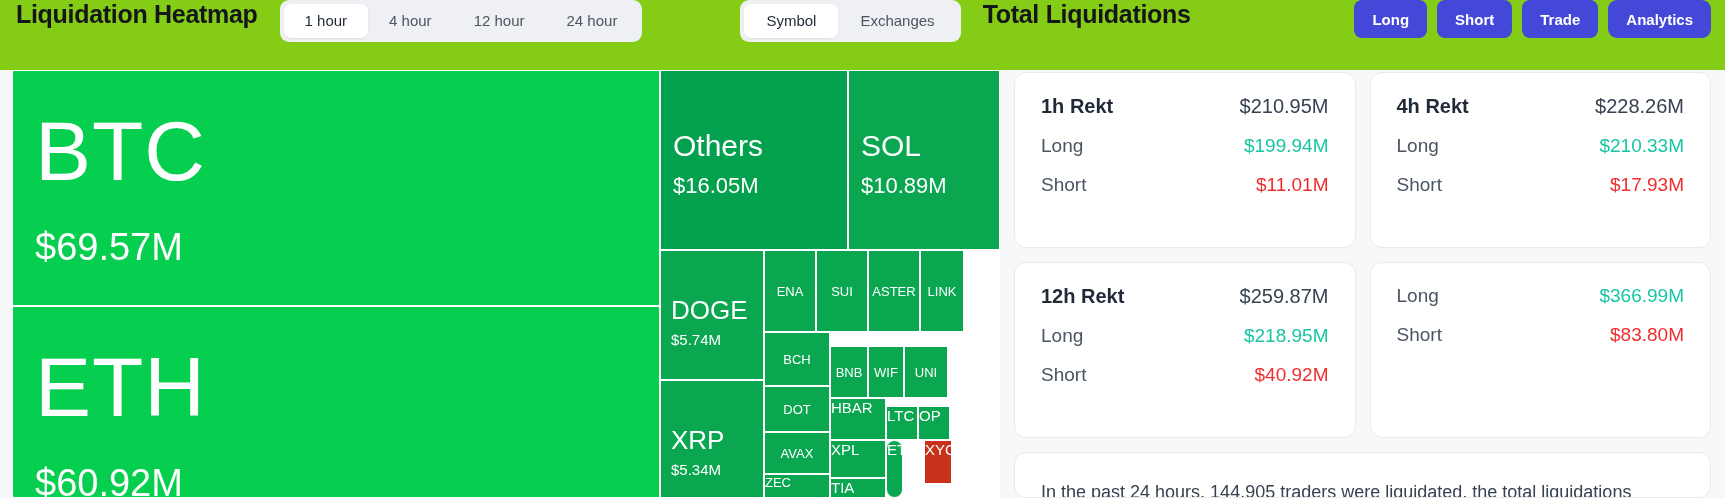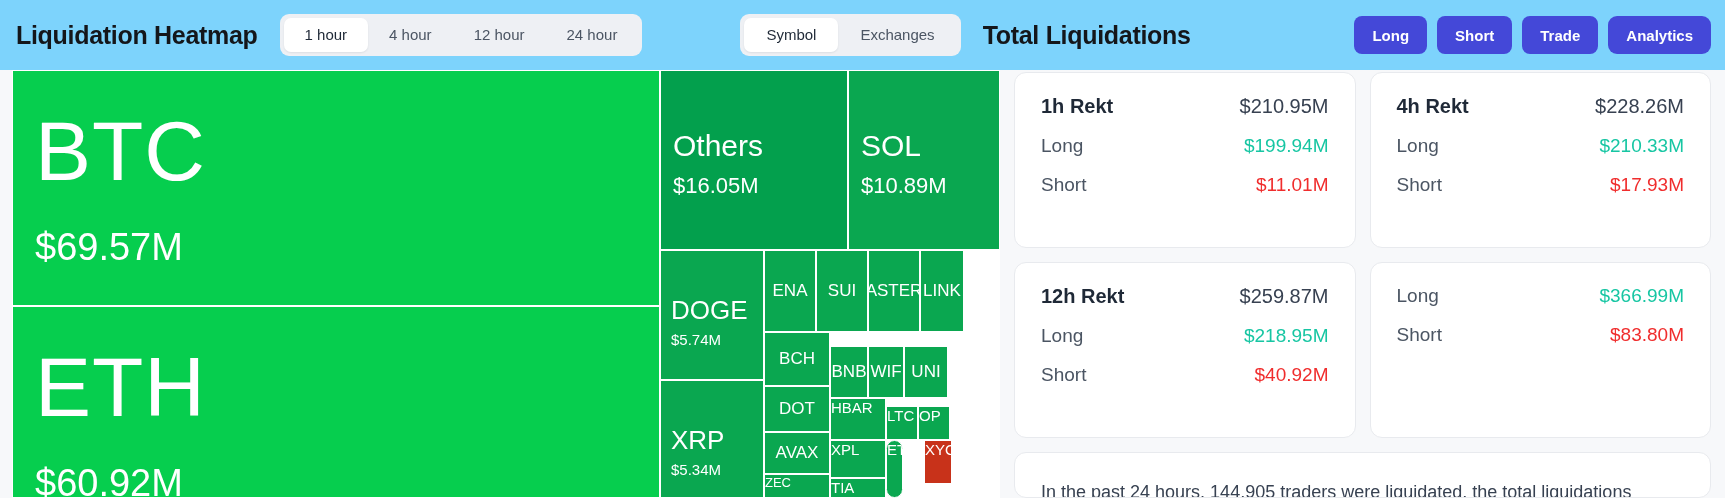--- a/index.html
+++ b/index.html
@@ -7,23 +7,23 @@
     width: 1725px; height: 498px;
     background: #f7f8fa;
     font-family: "Liberation Sans", sans-serif;
     overflow: hidden;
   }
 
   
   .header {
     height: 70px;
     display: flex;
-    align-items: center;
+    align-items: flex-start;
     padding: 0 14px 0 16px;
-    background: #7dd3fc;
+    background: #84cc16;
     position: relative;
   }
   .page-title {
     font-size: 25px;
     font-weight: bold;
     color: #14161a;
     letter-spacing: -0.3px;
     white-space: nowrap;
   }
   .seg-group {
@@ -138,21 +138,21 @@
   .tile.md .sym { font-size: 26px; }
   .tile.md .val { font-size: 15px; }
   
   .tile.sm {
     display: flex;
     align-items: center;
     justify-content: center;
   }
   .tile.sm .sym {
     position: static;
-    font-size: 17px;
+    font-size: 13px;
   }
   .tile.xs .sym { font-size: 15px; }
   .tile.xxs .sym { font-size: 13px; }
 
   
   .right-panel {
     flex: 1;
     display: flex;
     flex-direction: column;
     gap: 14px;

